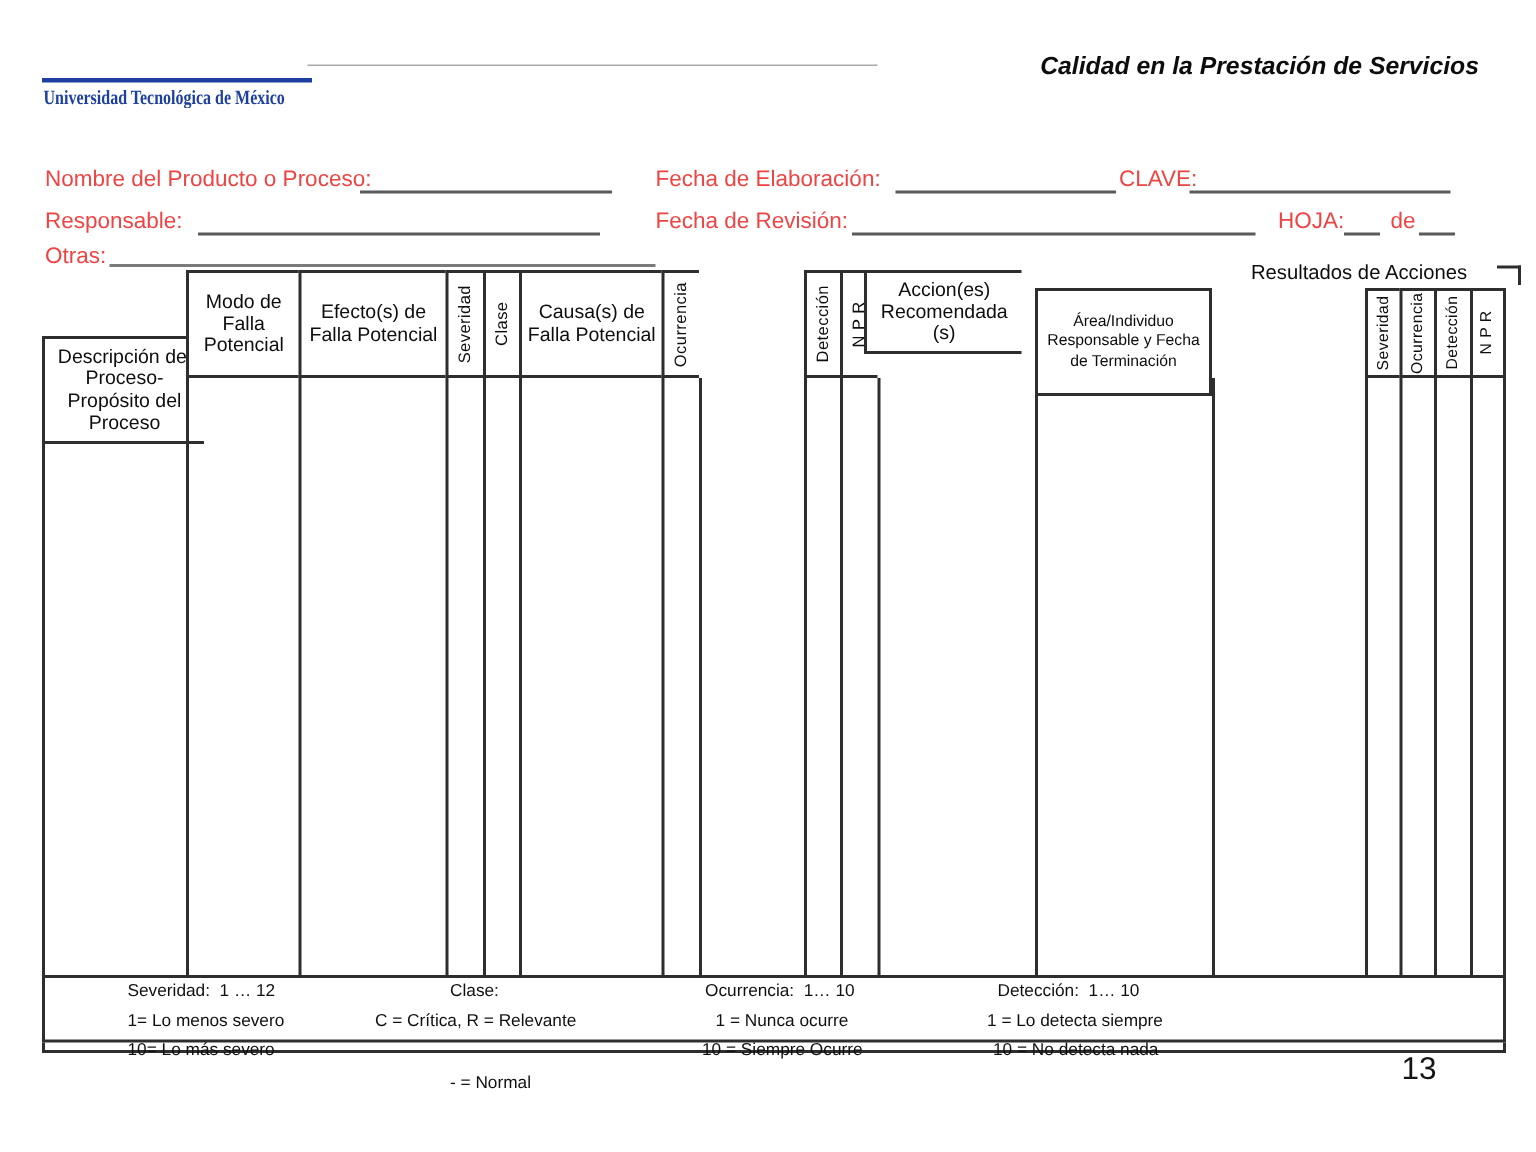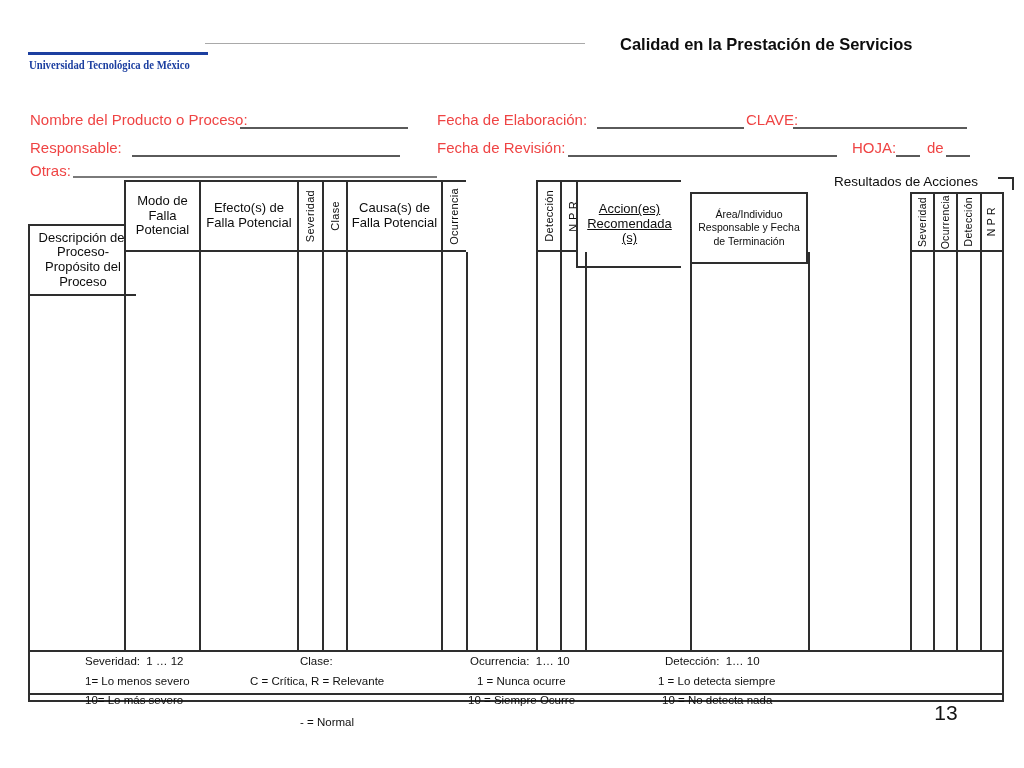--- a/index.html
+++ b/index.html
@@ -10,22 +10,22 @@
   .uline{position:absolute;height:1.5px;background:#5a5a5a;}
   
   .logo-word{position:absolute;left:60px;top:18px;font-size:29px;font-weight:800;
              letter-spacing:-0.5px;color:#1c3fa0;white-space:nowrap;}
   .logo-reg{font-size:11px;vertical-align:18px;font-weight:700;}
   .logo-rule{position:absolute;left:28px;top:52px;width:180px;height:3px;background:#1c3fa0;}
   .logo-sub{position:absolute;left:29px;top:57px;font-family:"Liberation Serif",serif;
             font-weight:700;font-size:13.5px;color:#1c3fa0;white-space:nowrap;
             transform:scaleX(0.79);transform-origin:left top;}
   .top-rule{position:absolute;left:205px;top:43px;width:380px;height:1px;background:#a9a9a9;}
-  .doc-title{position:absolute;left:620px;top:35px;width:366px;text-align:left;
-             font-size:16.5px;font-weight:700;color:#0d0d0d;white-space:nowrap;}
+  .doc-title{position:absolute;left:620px;top:35px;width:366px;text-align:right;
+             font-size:16.5px;font-weight:700;color:#0d0d0d;white-space:nowrap;font-style:italic;}
   
   .flabel{position:absolute;font-size:15px;color:#ef4444;white-space:nowrap;text-align:center;}
   
   .hcell{position:absolute;box-sizing:border-box;border:2px solid #2e2e2e;border-right:none;
          display:flex;align-items:center;justify-content:center;text-align:center;
          font-size:13px;line-height:1.12;color:#0d0d0d;padding:1px 2px;background:#fff;}
   .hcell.small{font-size:10.5px;line-height:1.25;margin-top:12px;}
   .hcell.last{border-right:2px solid #2e2e2e;}
   .vtext{writing-mode:vertical-rl;transform:rotate(180deg);white-space:nowrap;
          font-size:11px;letter-spacing:0.3px;}
@@ -87,21 +87,21 @@
     </div>
   <div class="hcell" style="left:441px;top:180px;width:25px;height:72px;">
       <span class="vtext">Ocurrencia</span>
     </div>
   <div class="hcell" style="left:536px;top:180px;width:24px;height:72px;">
       <span class="vtext">Detección</span>
     </div>
   <div class="hcell" style="left:560px;top:180px;width:25px;height:72px;">
       <span class="vtext">N P R</span>
     </div>
-  <div class="hcell" style="left:576px;top:180px;width:105px;height:88px;text-decoration:underline;">
+  <div class="hcell" style="left:576px;top:180px;width:105px;height:56px;">
       <span>Accion(es) Recomendada (s)</span>
     </div>
   <div class="hcell small last" style="left:690px;top:180px;width:118px;height:72px;">
       <span>Área/Individuo Responsable y Fecha de Terminación</span>
     </div>
 
   <div class="res-label">Resultados de Acciones</div>
   <div class="hline" style="left:998px;top:177px;width:16px;height:1.5px;"></div>
   <div class="vline" style="left:1012px;top:177px;width:1.5px;height:13px;"></div>
 

